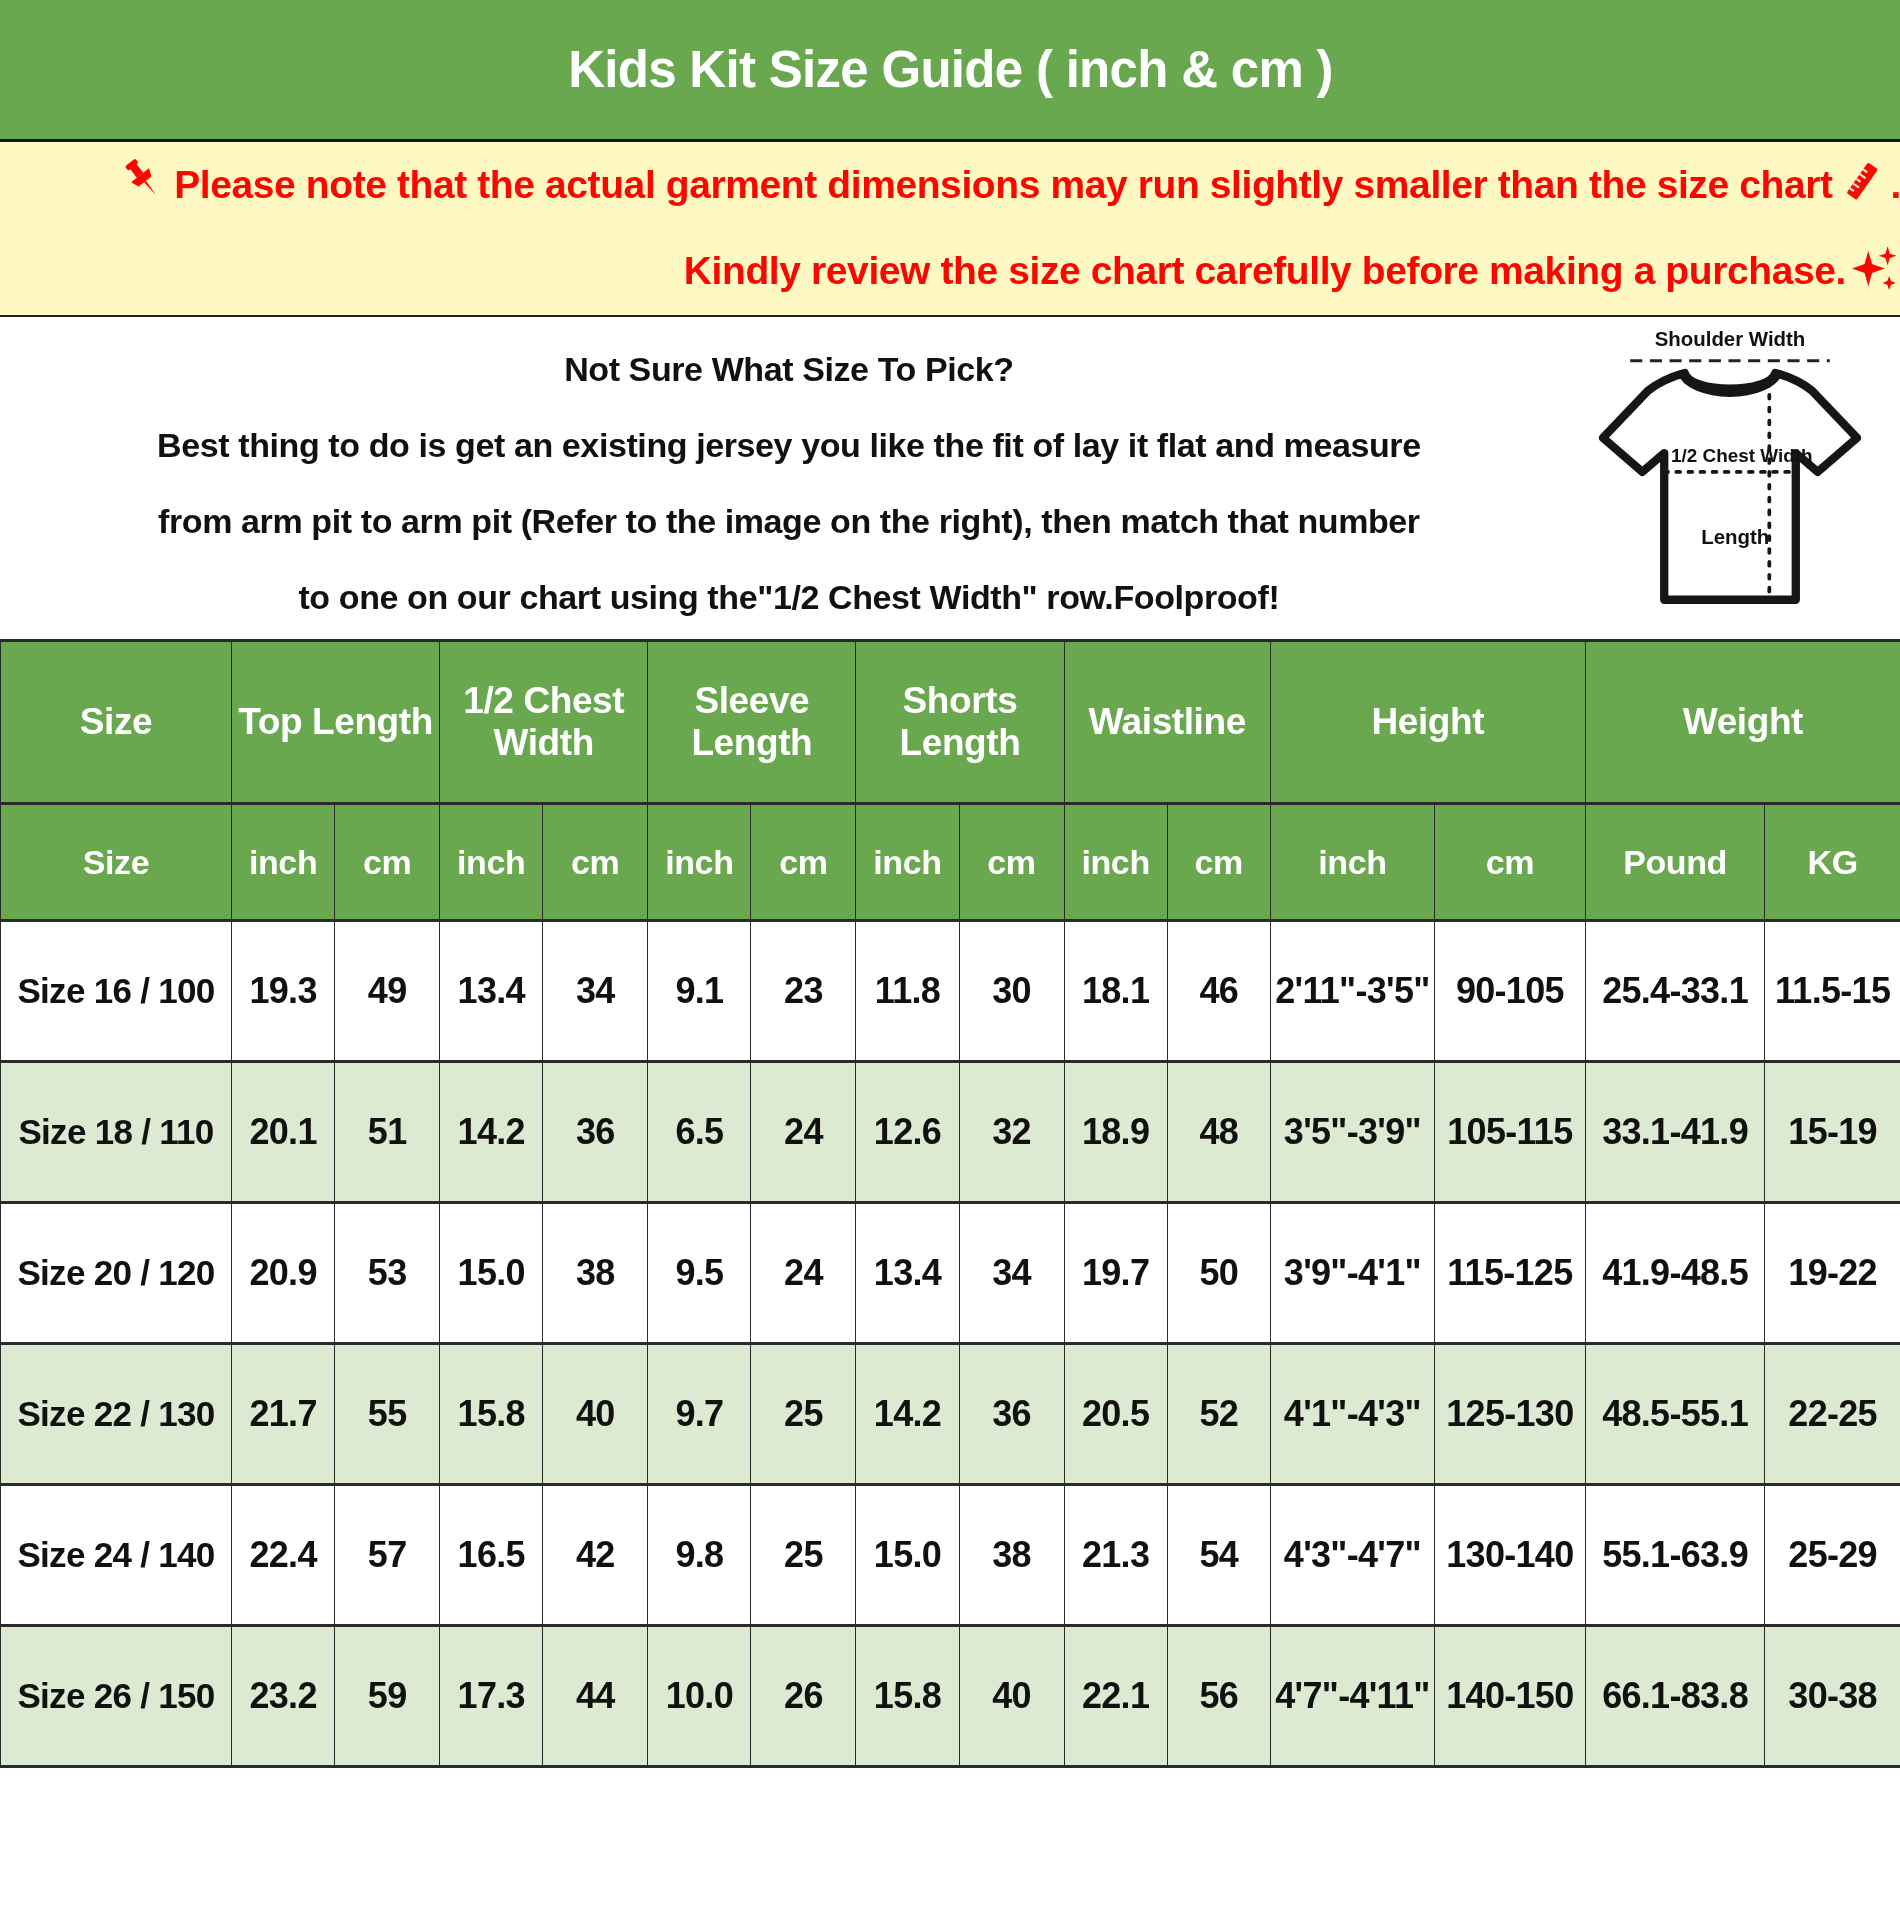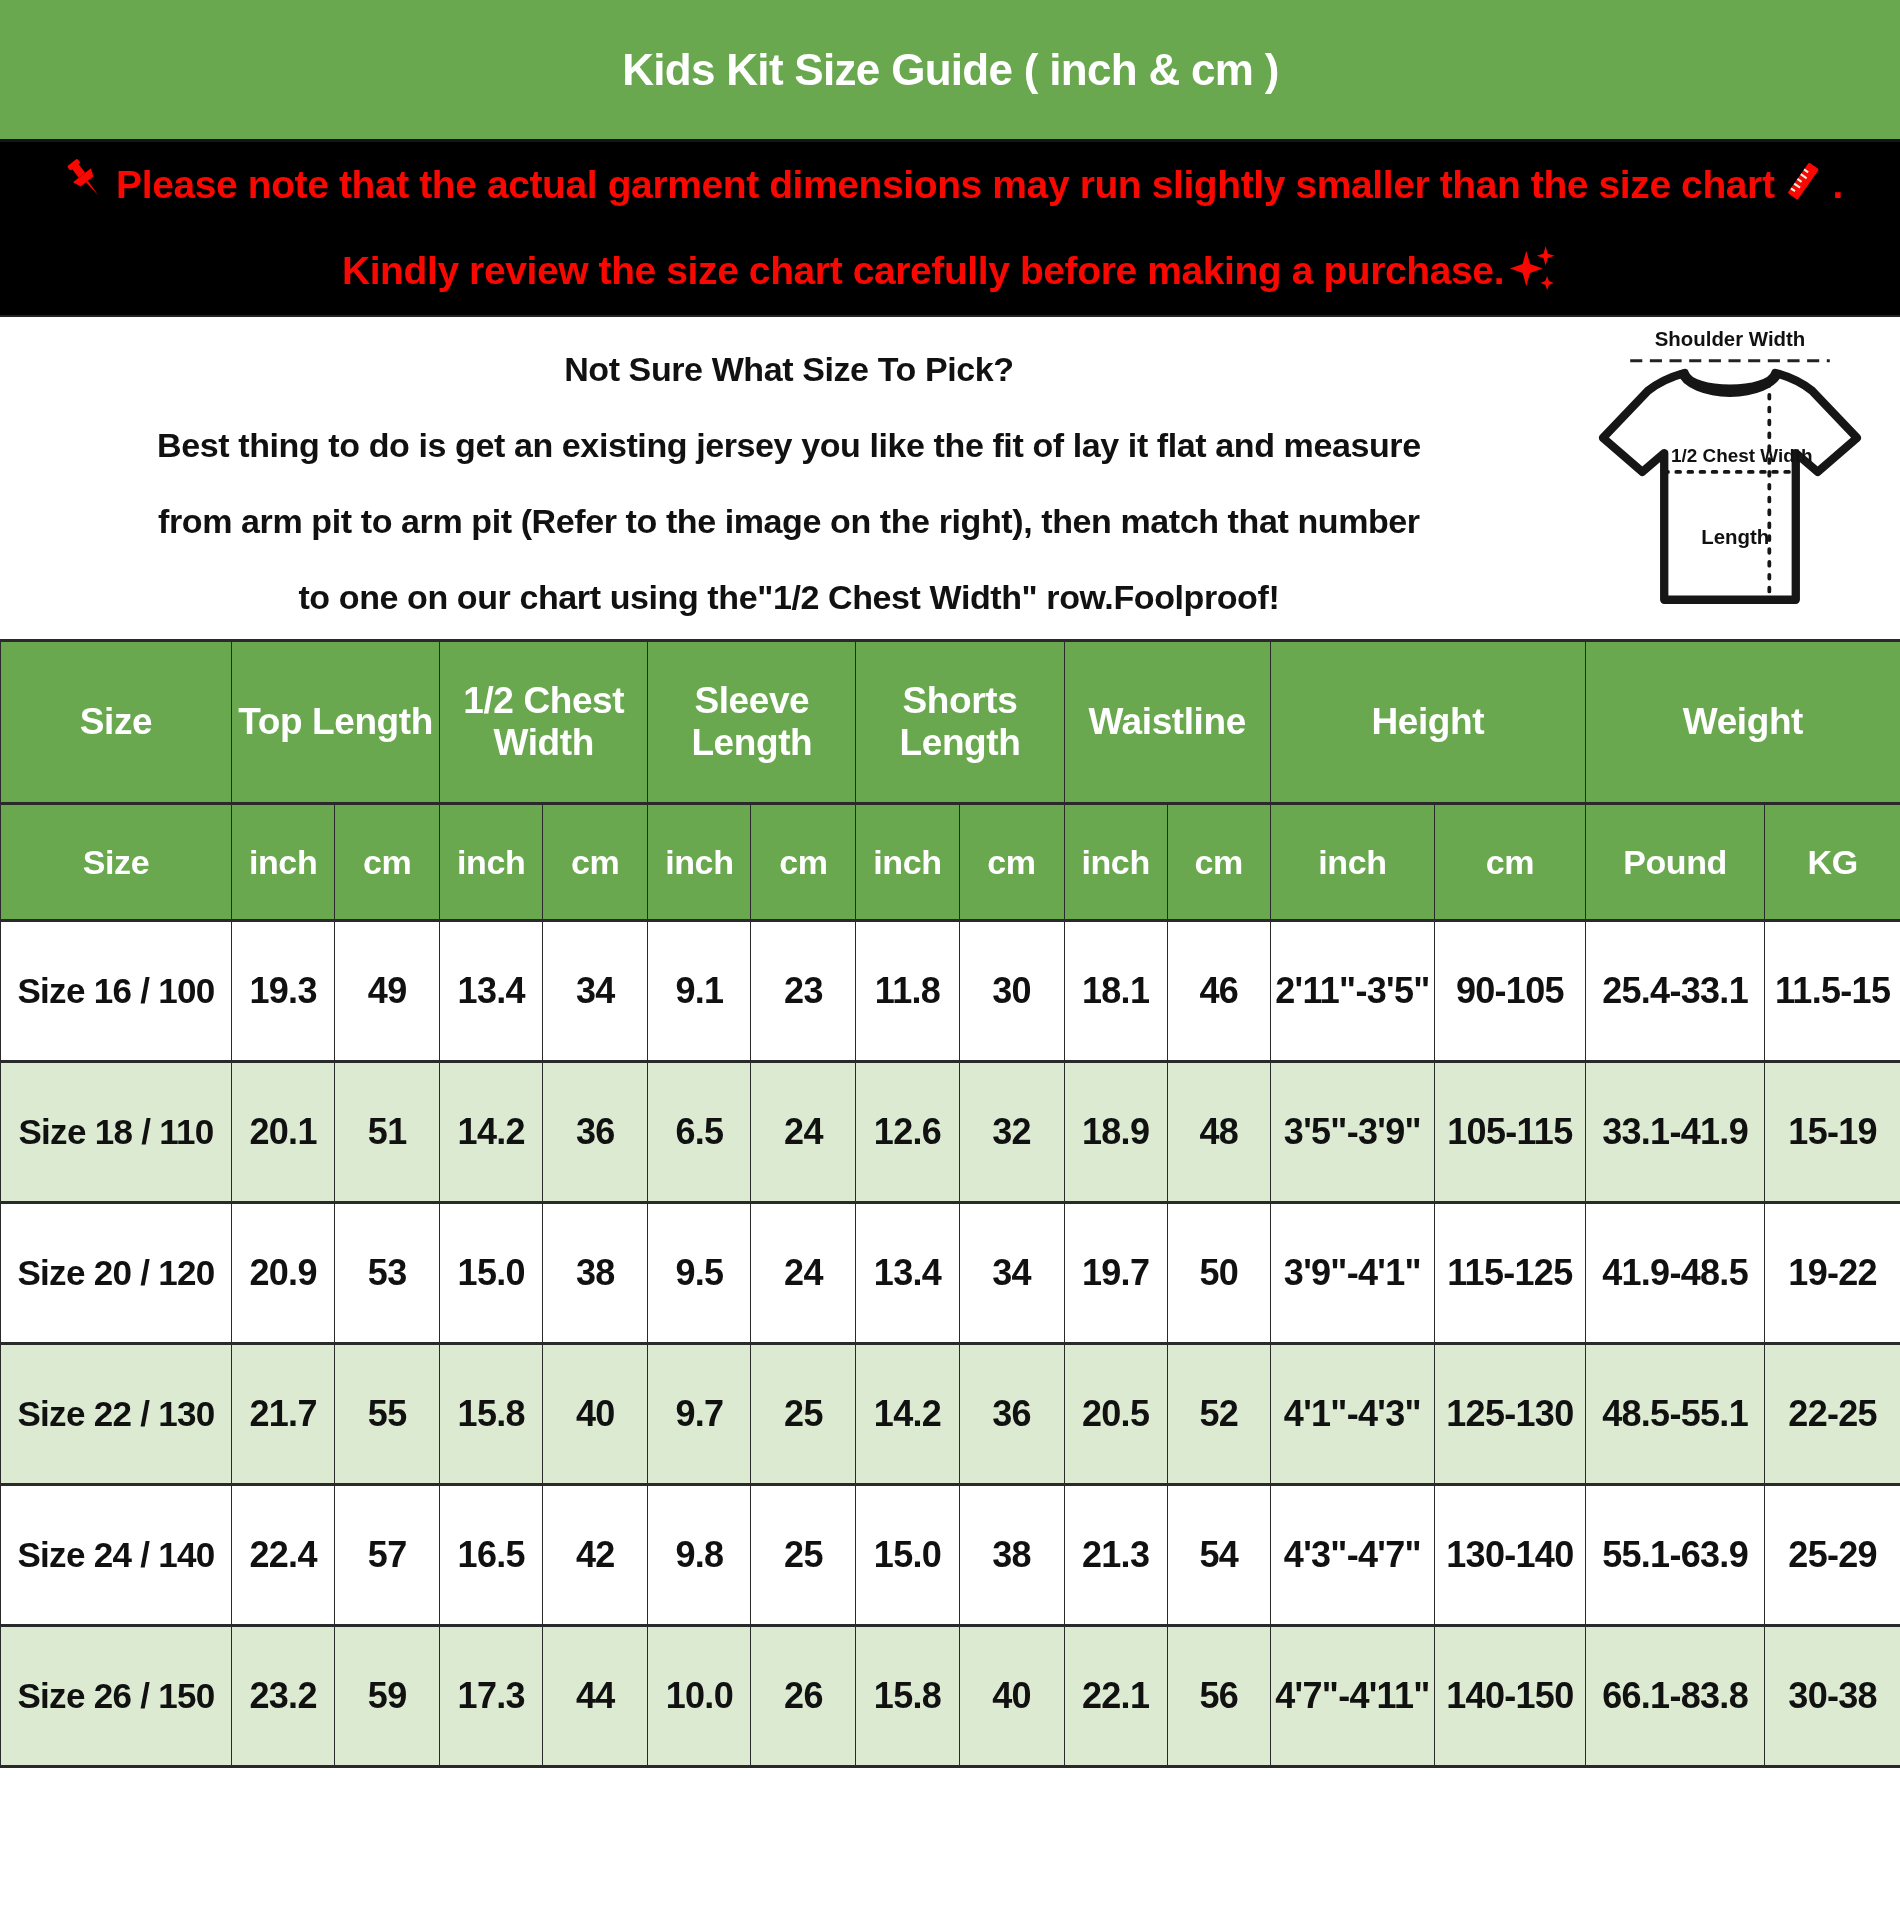--- a/index.html
+++ b/index.html
@@ -10,29 +10,29 @@
     font-weight:bold;
     overflow:hidden;
     background:#fff;
   }
   
   .title-bar{
     height:139px;
     background:#6aa84f;
     border-bottom:3px solid #151515;
     display:flex;align-items:center;justify-content:center;
-    color:#fff;font-size:44px;letter-spacing:-0.7px;
+    color:#fff;font-size:51px;letter-spacing:-0.7px;
   }
   
   .notice{
     height:173px;
-    background:#000000;
+    background:#fef9c3;
     border-bottom:2.2px solid #222;
     color:#f80800;
-    display:flex;flex-direction:column;justify-content:center;align-items:center;
+    display:flex;flex-direction:column;justify-content:center;align-items:flex-end;
     gap:24px;
     font-size:39px;letter-spacing:-0.4px;
   }
   .notice-line{display:flex;align-items:center;gap:6px;white-space:nowrap;}
   .notice .ico{flex:0 0 auto;display:inline-block;}
   
   .guide{
     position:relative;
     height:322px;
     background:#fff;

